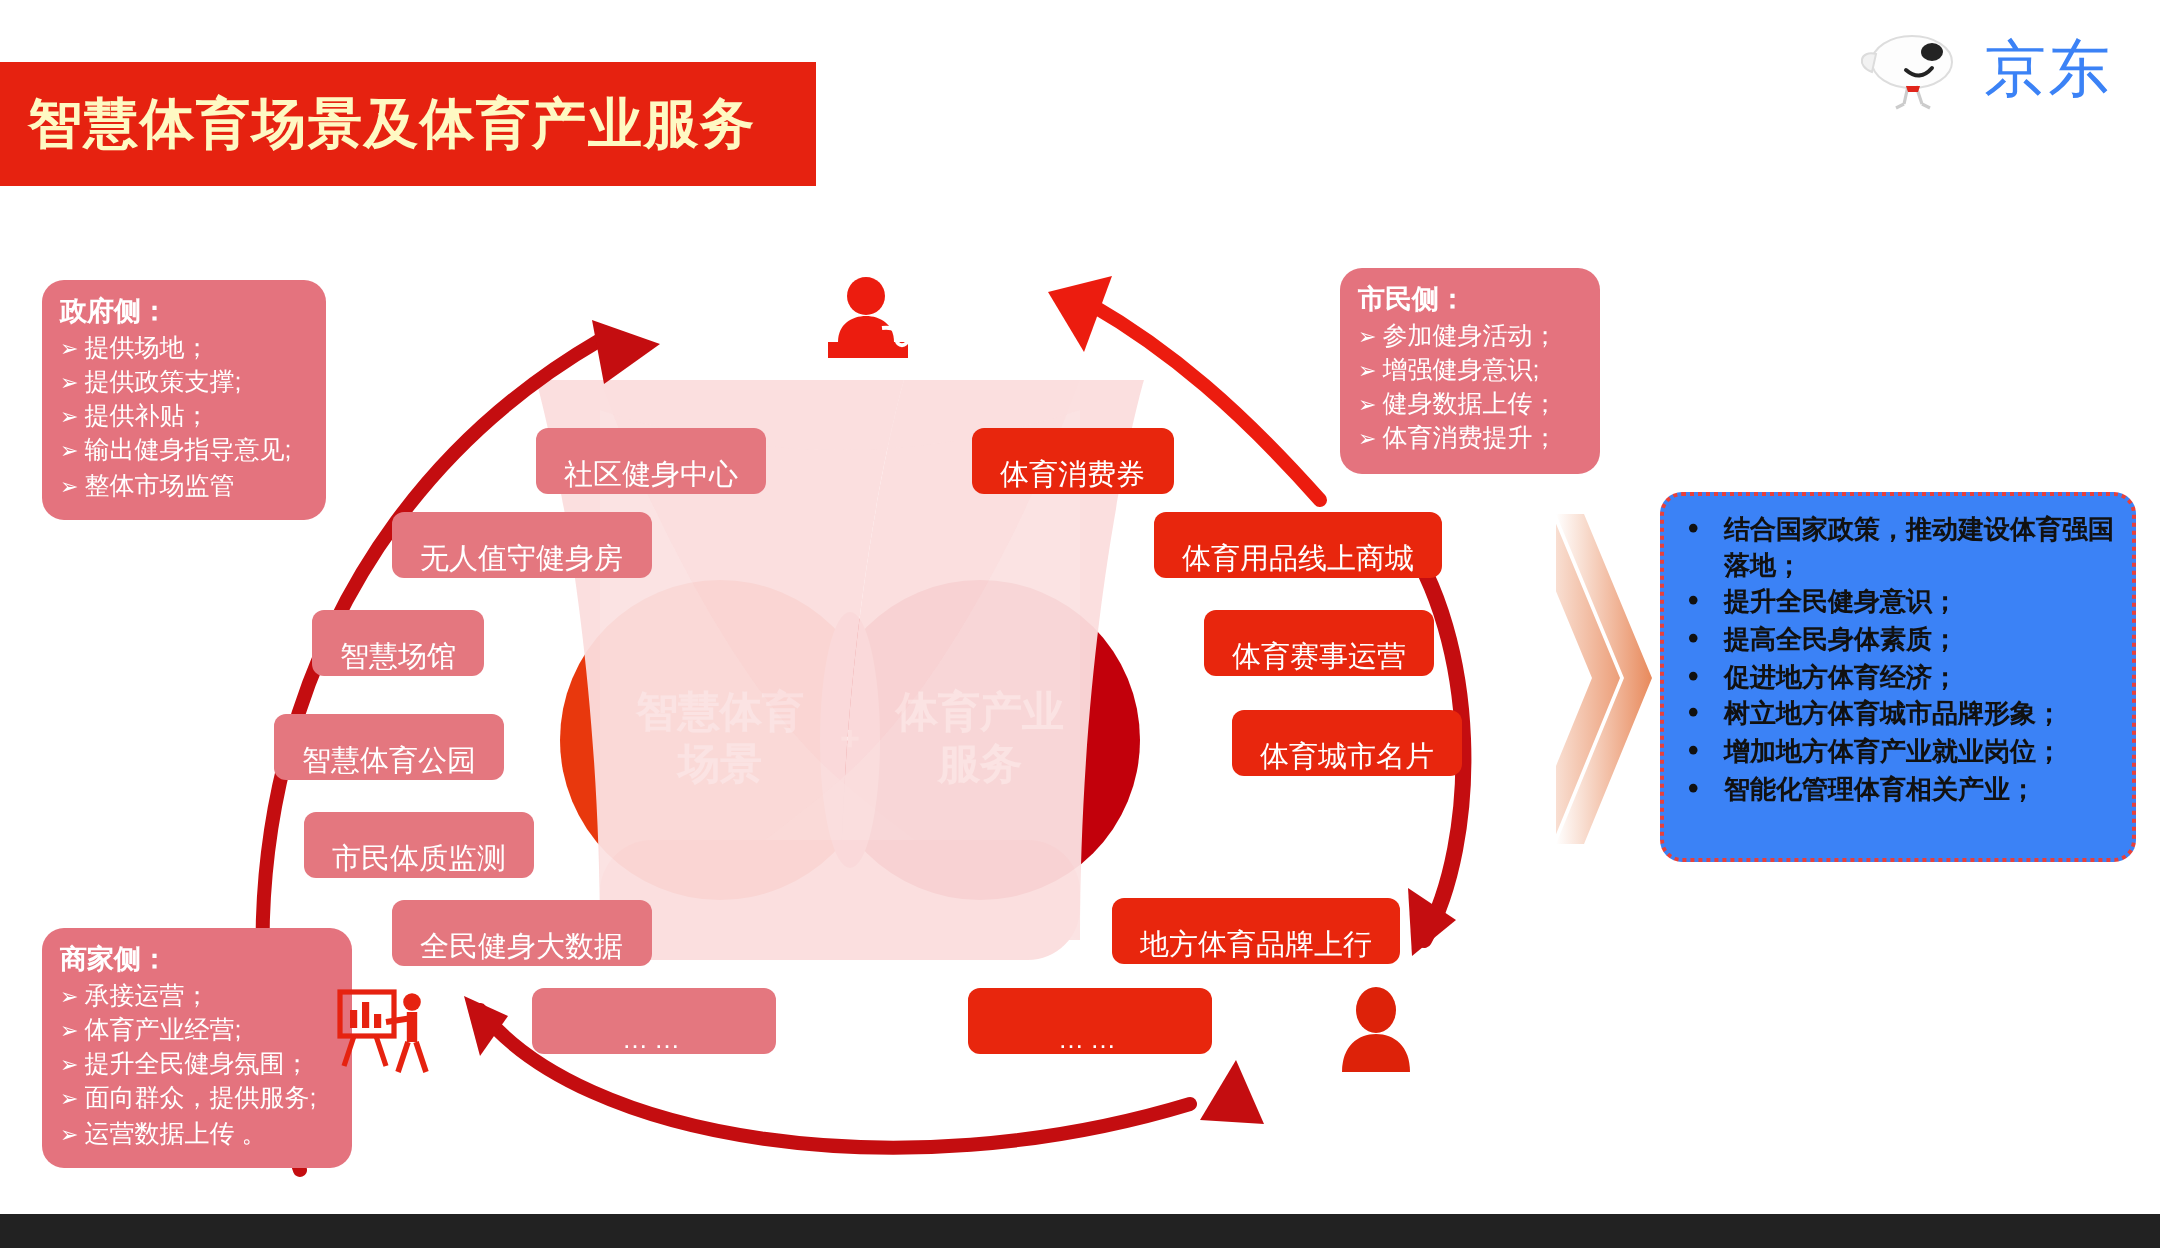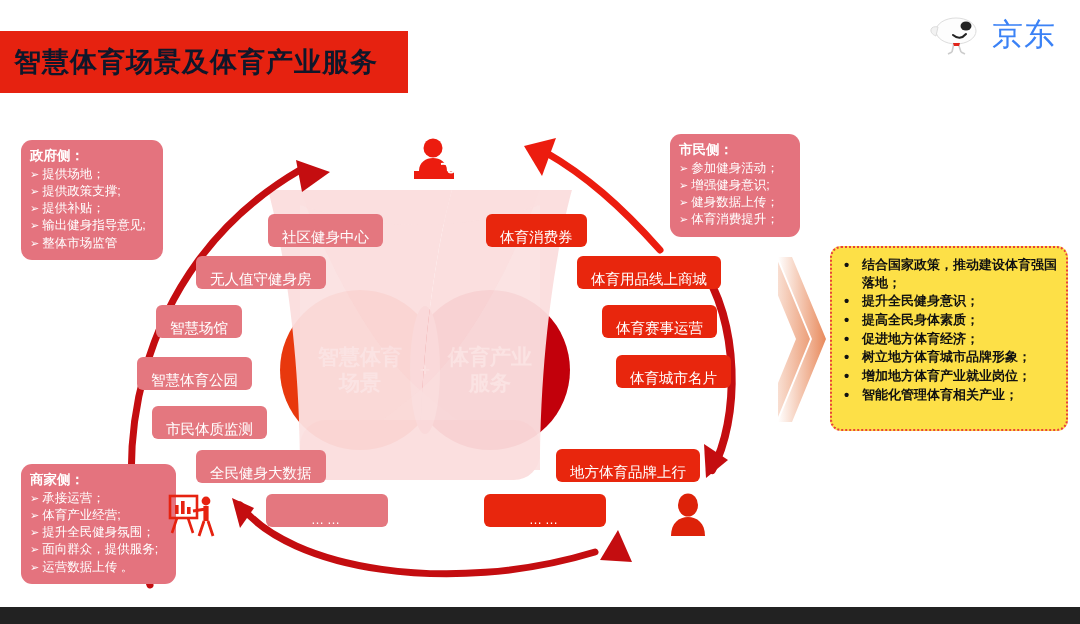--- a/index.html
+++ b/index.html
@@ -12,21 +12,21 @@
   #stage { position: relative; width: 1080px; height: 624px; background: #fff; }
 
   
   .title-banner {
     position: absolute; left: 0; top: 31px;
     width: 408px; height: 62px;
     background: #e62210;
     display: flex; align-items: center;
   }
   .title-banner span {
-    color: #0f172a; font-size: 27px; font-weight: bold;
+    color: #fef9c3; font-size: 27px; font-weight: bold;
     letter-spacing: 1px; padding-left: 14px;
     white-space: nowrap;
   }
   .logo { position: absolute; right: 24px; top: 14px; display: flex; align-items: center; gap: 6px; }
   .logo-text { color: #3b82f6; font-size: 31px; font-weight: normal; letter-spacing: 1px; }
 
   
   .footer-bar { position: absolute; left: 0; bottom: 0; width: 1080px; height: 17px; background: #222222; }
 
   
@@ -65,21 +65,21 @@
     color: #fff; padding: 7px 9px 8px 9px; z-index: 9; margin-left: 13px;
   }
   .infobox .ib-title { font-size: 13.5px; font-weight: bold; margin-bottom: 1px; }
   .infobox ul { list-style: none; }
   .infobox li { font-size: 12.5px; line-height: 1.37; white-space: nowrap; }
   .infobox li .arr { font-size: 11px; margin-right: 3px; }
 
   
   .outcome-box {
     position: absolute; left: 830px; top: 246px; width: 238px; height: 185px;
-    border: 2px dotted #e8403a; border-radius: 11px; background: #fde047;
+    border: 2px dotted #e8403a; border-radius: 11px; background: #3b82f6;
     padding: 8px 8px 8px 4px; z-index: 9;
   }
   .outcome-box ul { list-style: none; }
   .outcome-box li {
     font-size: 13px; font-weight: bold; color: #111; line-height: 1.36;
     padding-left: 26px; position: relative; margin-bottom: 1px;
   }
   .outcome-box li::before {
     content: "\2022"; position: absolute; left: 8px; top: -1px; font-size: 15px;
   }

